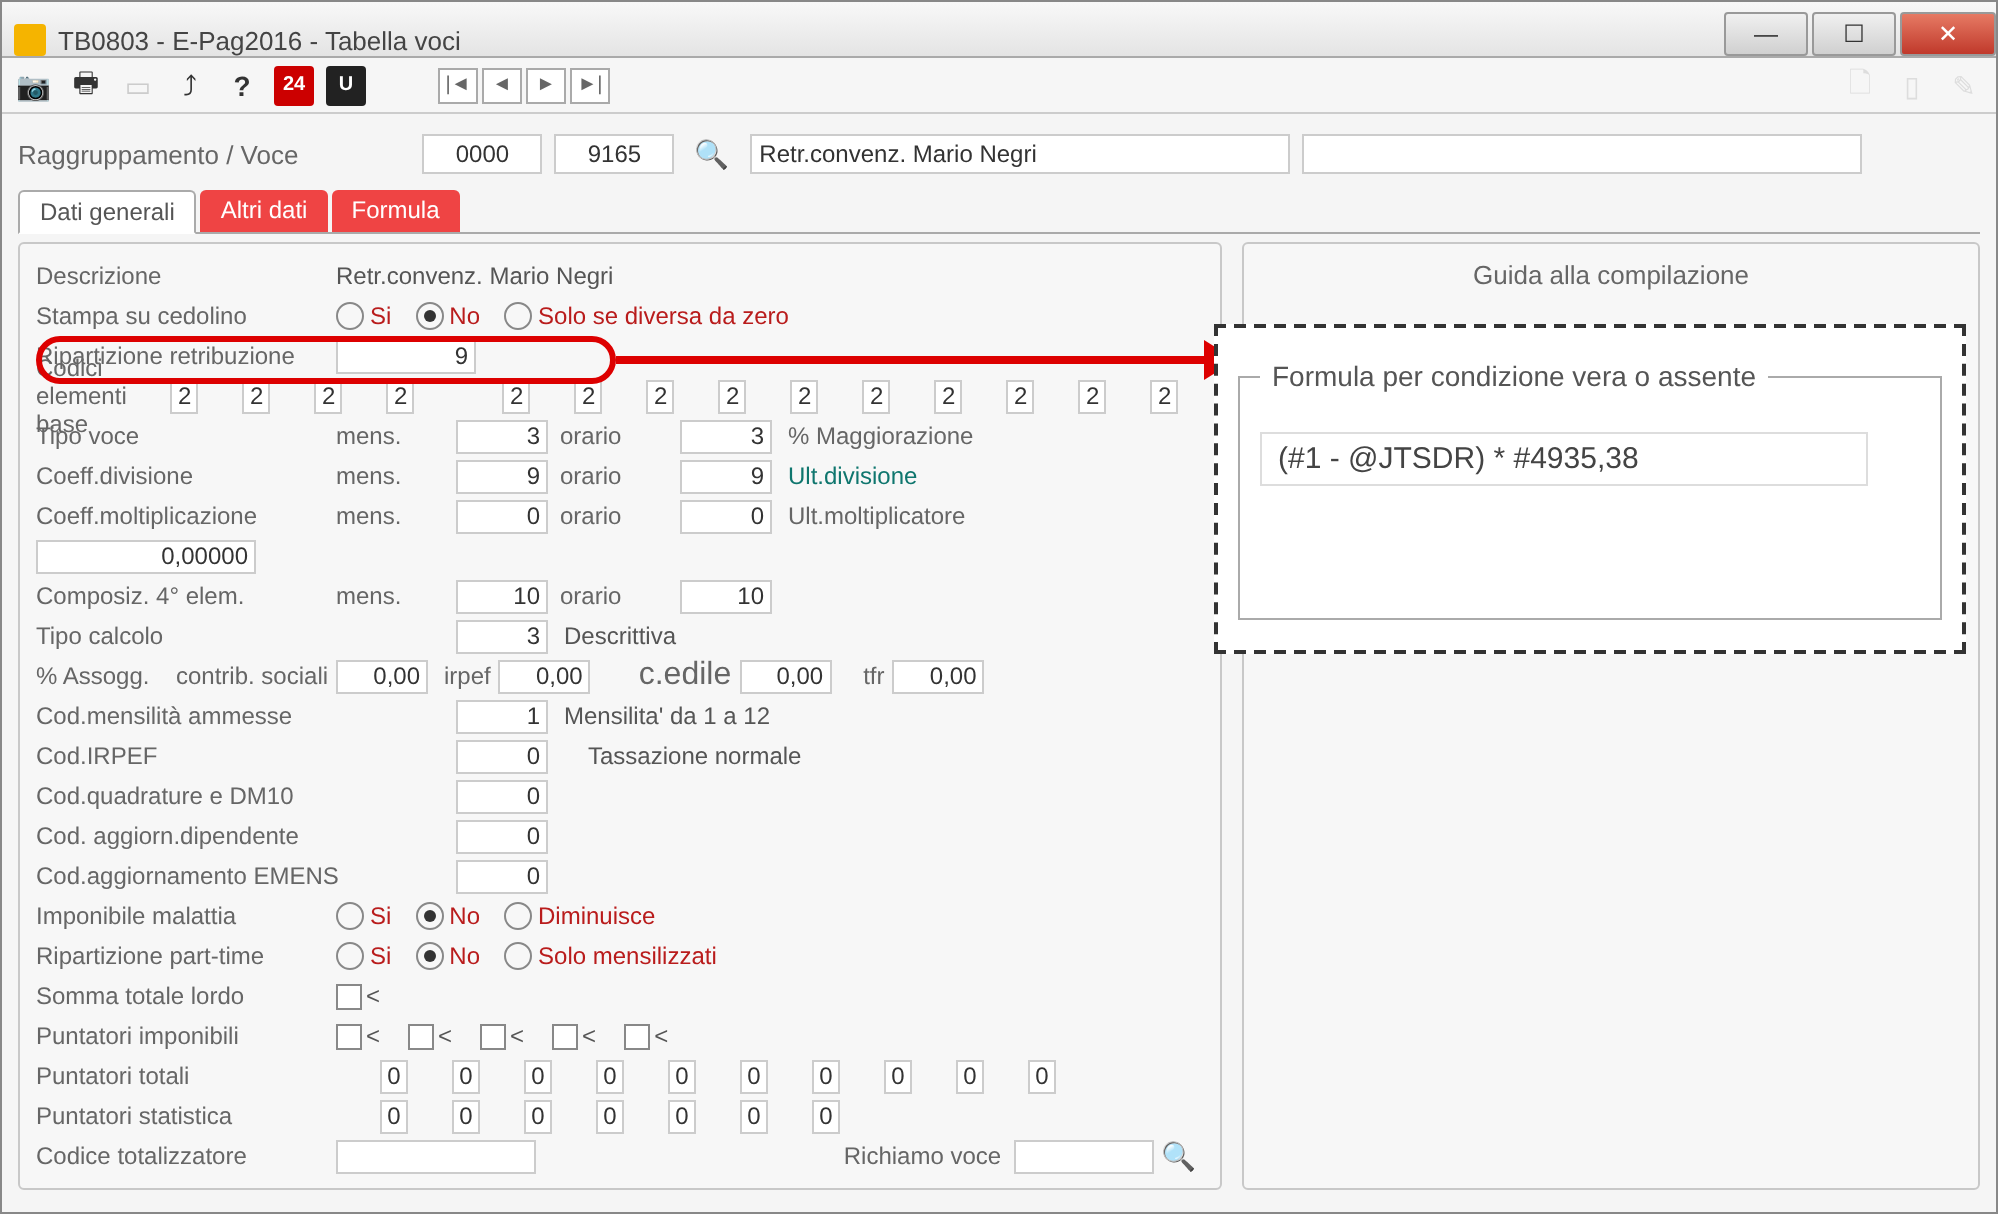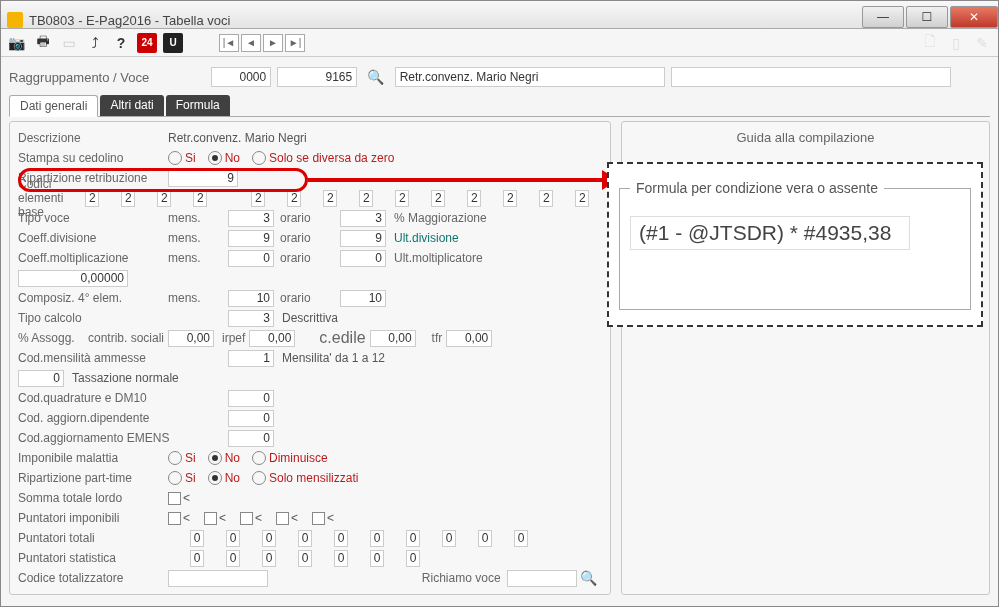--- a/index.html
+++ b/index.html
@@ -14,45 +14,45 @@
 .toolbar { height: 28px; background: #f6f6f6; border-bottom: 1px solid #ccc; display: flex; align-items: center; padding: 0 6px; gap: 6px; }
 .tbtn { width: 20px; height: 20px; display: flex; align-items: center; justify-content: center; color: #333; font-size: 14px; cursor: pointer; }
 .tbtn.red { background: #c00; color: #fff; font-size: 10px; font-weight: bold; border-radius: 2px; }
 .tbtn.dark { background: #222; color: #fff; font-size: 10px; font-weight: bold; border-radius: 2px; }
 .navgrp { margin-left: 30px; display: flex; gap: 2px; }
 .navbtn { width: 20px; height: 18px; border: 1px solid #aaa; background: #fff; display: flex; align-items: center; justify-content: center; font-size: 10px; color: #666; }
 .toolbar .right { margin-left: auto; display: flex; gap: 6px; }
 .content { padding: 10px 8px 0 8px; }
 .toprow { display: flex; align-items: center; gap: 6px; margin-bottom: 8px; }
 .lbl { font-size: 13px; color: #666; }
-.inp { border: 1px solid #ccc; background: #fff; height: 20px; padding: 0 4px; font-size: 12px; color: #333; text-align: right; }
+.inp { border: 1px solid #ccc; background: #fff; height: 20px; padding: 0 4px; font-size: 12px; color: #333; text-align: center; }
 .inp.left { text-align: left; }
 .mag { font-size: 14px; color: #aaa; margin: 0 4px; }
 .tabs { display: flex; gap: 2px; border-bottom: 1px solid #aaa; }
-.tab { background: #404040; color: #fff; padding: 3px 10px; font-size: 12px; border-radius: 3px 3px 0 0; cursor: pointer; }
+.tab { background: #ef4444; color: #fff; padding: 3px 10px; font-size: 12px; border-radius: 3px 3px 0 0; cursor: pointer; }
 .tab.active { background: #fff; color: #555; border: 1px solid #aaa; border-bottom: 1px solid #fff; margin-bottom: -1px; }
 .main { display: flex; gap: 10px; margin-top: 4px; }
 .leftpanel { width: 602px; border: 1px solid #c8c8c8; border-radius: 3px; padding: 6px 8px; background: #f7f7f7; position: relative; }
 .rightpanel { flex: 1; border: 1px solid #c8c8c8; border-radius: 3px; padding: 6px; background: #f7f7f7; position: relative; }
 .row { display: flex; align-items: center; height: 20px; }
 .rowlbl { width: 150px; font-size: 12px; color: #666; }
 .rowlbl2 { width: 60px; font-size: 12px; color: #666; }
 .radio { width: 14px; height: 14px; border: 1px solid #888; border-radius: 50%; margin-right: 3px; display: inline-flex; align-items: center; justify-content: center; }
 .radio.checked::after { content: ""; width: 6px; height: 6px; background: #333; border-radius: 50%; }
 .radiolbl { margin-right: 12px; font-size: 12px; color: #b91c1c; }
 .highlight { position: absolute; border: 3px solid #d00; border-radius: 14px; left: 8px; top: 46px; width: 290px; height: 24px; pointer-events: none; z-index: 5; }
 .arrow-line { position: absolute; height: 4px; background: #d00; top: 56px; left: 298px; width: 298px; z-index: 5; }
 .arrow-head { position: absolute; left: 592px; top: 48px; width: 0; height: 0; border-top: 10px solid transparent; border-bottom: 10px solid transparent; border-left: 16px solid #d00; z-index: 5; }
 .smallinp { border: 1px solid #ccc; background: #fff; height: 17px; width: 46px; font-size: 12px; text-align: right; padding: 0 3px; color: #333; }
 .tinyinp { border: 1px solid #ccc; background: #fff; height: 17px; width: 14px; font-size: 12px; text-align: center; color: #333; }
 .chk { width: 13px; height: 13px; border: 1px solid #888; background: #fff; margin-right: 2px; }
 .popup { position: absolute; border: 2px dashed #333; background: #fff; left: 606px; top: 161px; width: 376px; height: 165px; z-index: 10; padding: 10px; }
 .popup fieldset { border: 1px solid #aaa; padding: 20px 10px; margin-top: 6px; height: 130px; }
 .popup legend { font-size: 14px; color: #555; padding: 0 6px; }
-.popup .formula { background: #fff; border: 1px solid #ddd; padding: 4px 8px; font-size: 21px; color: #444; width: 280px; }
+.popup .formula { background: #fff; border: 1px solid #ddd; padding: 4px 8px; font-size: 15px; color: #444; width: 304px; }
 .rightpanel .guidehdr { text-align: center; font-size: 13px; color: #666; padding: 2px 0; }
 .codrow { display: flex; gap: 22px; align-items: center; }
 .desctxt { font-size: 12px; color: #555; flex: 1; }
 </style>
 </head>
 <body>
 
 <div class="window">
   <div class="titlebar">
     <div class="icon"></div>
@@ -85,21 +85,21 @@
       <div class="tbtn" style="color:#ddd">▯</div>
       <div class="tbtn" style="color:#ddd">✎</div>
     </div>
   </div>
 
   <div class="content">
     <div class="toprow">
       <span class="lbl">Raggruppamento / Voce</span>
       <div style="width:50px"></div>
       <input class="inp" style="width: 60px;" value="0000">
-      <input class="inp" style="width: 80px;" value="9165">
+      <input class="inp" style="width: 60px;" value="9165">
       <span class="mag">🔍</span>
       <input class="inp left" style="width: 270px;" value="Retr.convenz. Mario Negri">
       <input class="inp left" style="width: 280px;">
     </div>
 
     <div class="tabs">
       <div class="tab active">Dati generali</div>
       <div class="tab">Altri dati</div>
       <div class="tab">Formula</div>
     </div>
@@ -195,22 +195,23 @@
           <input class="smallinp" value="0,00" style="">
           <span style="margin:0 4px 0 16px;font-size:12px;color:#666">tfr</span>
           <input class="smallinp" value="0,00" style="">
         </div>
         <div class="row">
           <span class="rowlbl" style="width:210px">Cod.mensilità ammesse</span>
           <input class="smallinp" value="1" style="">
           <span style="margin-left:8px">Mensilita' da 1 a 12</span>
         </div>
         <div class="row">
-          <input class="smallinp" value="0" style="">
-          <span style="margin-left:8px">Tassazione normale</span>
+          <span class="rowlbl" style="width:210px">Cod.IRPEF</span>
+          <input class="smallinp" value="0" style="">
+          <span style="margin-left:20px">Tassazione normale</span>
         </div>
         <div class="row">
           <span class="rowlbl" style="width:210px">Cod.quadrature e DM10</span>
           <input class="smallinp" value="0" style="">
         </div>
         <div class="row">
           <span class="rowlbl" style="width:210px">Cod. aggiorn.dipendente</span>
           <input class="smallinp" value="0" style="">
         </div>
         <div class="row">

